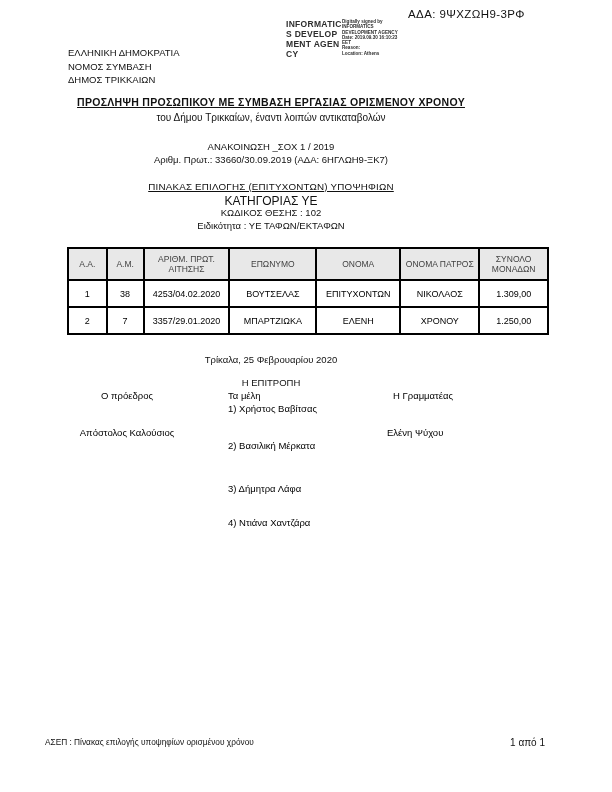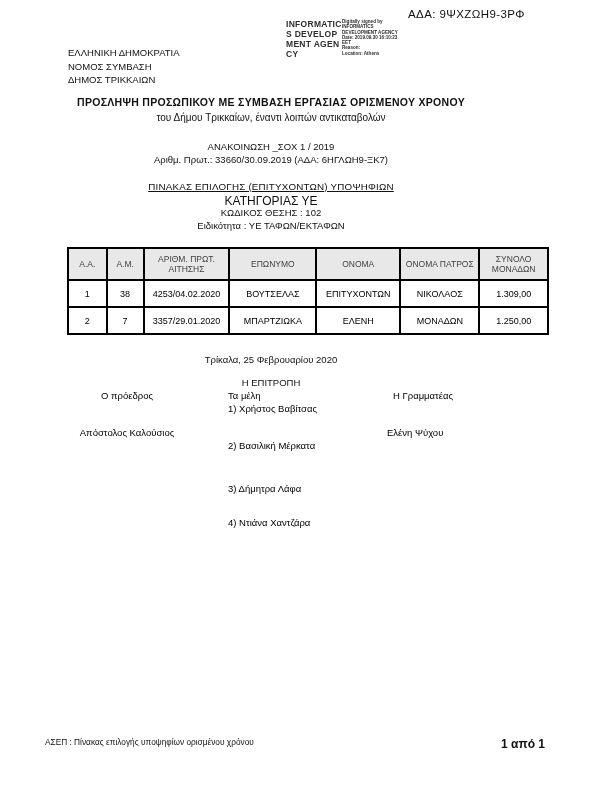--- a/index.html
+++ b/index.html
@@ -31,21 +31,21 @@
   }
   .org-block {
     position:absolute; left:68px; top:46px;
     font-size:9.5px; line-height:13.5px; color:#111;
   }
   
   .center-line {
     position:absolute; left:0; width:542px;
     text-align:center; color:#111;
   }
-  .doc-title      { top:96px;  font-size:10.5px; font-weight:bold; letter-spacing:0.3px; }
+  .doc-title      { top:96px;  font-size:10.5px; font-weight:bold; text-decoration:underline; letter-spacing:0.3px; }
   .doc-subtitle   { top:112px; font-size:10px; }
   .announcement   { top:141px; font-size:9.5px; }
   .protocol       { top:154px; font-size:9.5px; }
   .list-title     { top:181px; font-size:9.8px; text-decoration:underline; letter-spacing:0.2px; }
   .category       { top:194px; font-size:12px; }
   .position-code  { top:207px; font-size:9.5px; }
   .specialty      { top:220px; font-size:9.5px; }
   .date-line      { top:354px; font-size:9.5px; }
   .committee-title{ top:377px; font-size:9.5px; }
   
@@ -84,21 +84,21 @@
   .member-3    { top:483px; }
   .member-4    { top:517px; }
   
   .footer-left {
     position:absolute; left:45px; top:737px;
     font-size:8.3px; color:#111;
   }
   .footer-page {
     position:absolute; left:495px; top:737px; width:50px;
     text-align:right;
-    font-size:12px; font-weight:bold; color:#111;
+    font-size:10px; font-weight:normal; color:#111;
   }
 </style>
 </head>
 <body>
 
 <div class="page">
 
   <div class="ada">ΑΔΑ: 9ΨΧΖΩΗ9-3ΡΦ</div>
 
   <div class="stamp-agency">INFORMATICS DEVELOPMENT AGENCY</div>
@@ -148,21 +148,21 @@
         <td>ΕΠΙΤΥΧΟΝΤΩΝ</td>
         <td>ΝΙΚΟΛΑΟΣ</td>
         <td>1.309,00</td>
       </tr>
       <tr>
         <td>2</td>
         <td>7</td>
         <td>3357/29.01.2020</td>
         <td>ΜΠΑΡΤΖΙΩΚΑ</td>
         <td>ΕΛΕΝΗ</td>
-        <td>ΜΟΝΑΔΩΝ</td>
+        <td>ΧΡΟΝΟΥ</td>
         <td>1.250,00</td>
       </tr>
     </tbody>
   </table>
 
   <div class="center-line date-line">Τρίκαλα, 25 Φεβρουαρίου 2020</div>
 
   <div class="center-line committee-title">Η ΕΠΙΤΡΟΠΗ</div>
 
   <div class="role-left pres-role">Ο πρόεδρος</div>

